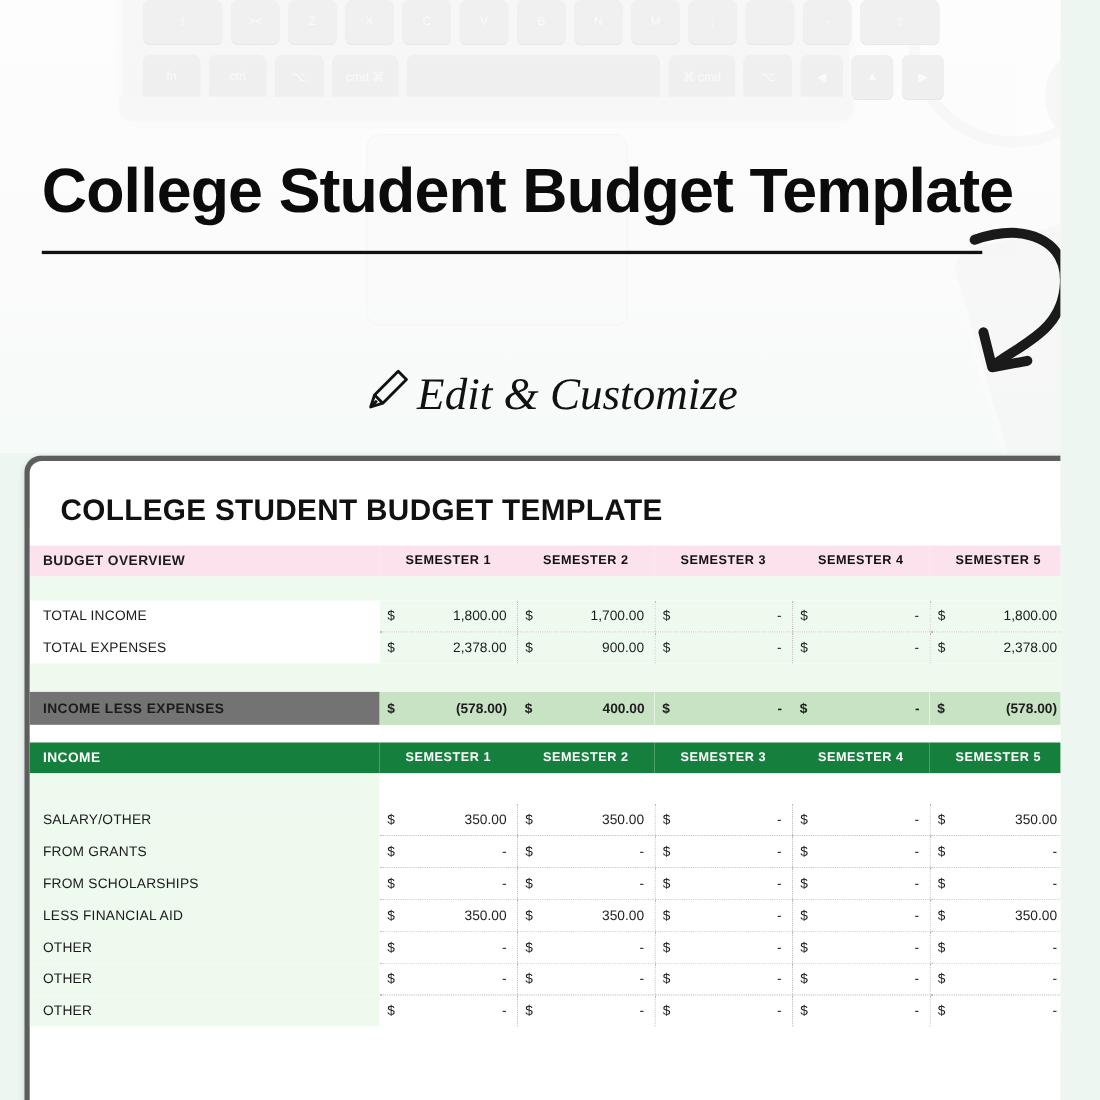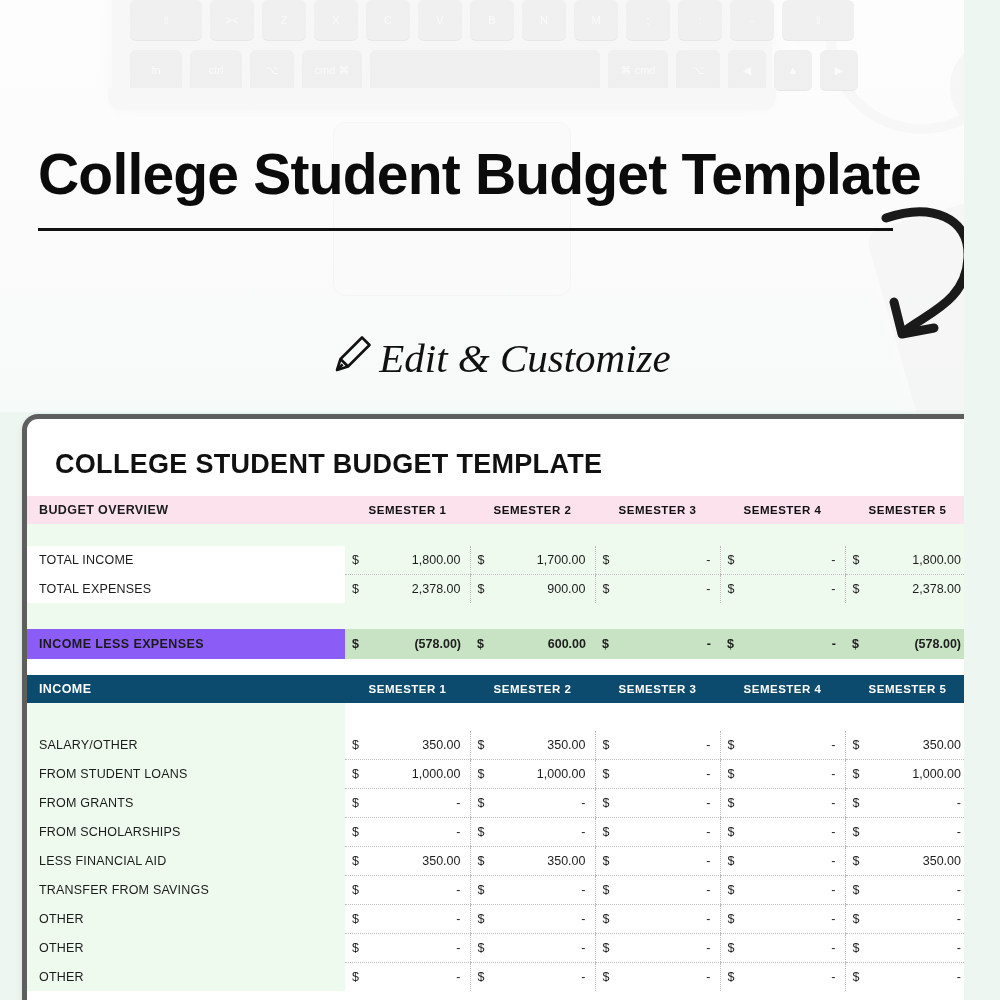--- a/index.html
+++ b/index.html
@@ -94,21 +94,21 @@
     letter-spacing:.3px;color:#111;font-family:"Liberation Sans",sans-serif;
   }
 
   table.grid{border-collapse:collapse;width:946px;table-layout:fixed;
              font-family:"Liberation Sans",sans-serif;}
   col.c-label{width:318px}
   col.c-sem{width:125px}
   col.c-pad{width:3px}
 
   tr.hdr-pink td{background:#fbe2ec;height:26px;}
-  tr.hdr-green td{background:#0c4a6e;height:26px;color:#fff;}
+  tr.hdr-green td{background:#15803d;height:26px;color:#fff;}
   tr.spacer-green td{background:#effaef;height:20px;}
   tr.spacer-mid td{background:#effaef;height:24px;}
   tr.blank-white td{background:#fff;height:14px;}
 
   td.lbl{
     padding-left:12px;font-size:12.5px;color:#1b1b1b;letter-spacing:.2px;
     white-space:nowrap;
   }
   td.lbl.b{font-weight:bold;font-size:12.5px;letter-spacing:.4px}
   td.hd{
@@ -118,21 +118,21 @@
   tr.hdr-green td.hd, tr.hdr-green td.lbl{color:#ffffff;}
 
   td.money{
     position:relative;font-size:12.5px;color:#1d1d1d;height:26px;
     text-align:right;padding-right:9px;
   }
   td.money .cur{position:absolute;left:7px;top:50%;transform:translateY(-50%);}
   td.money.sep{border-left:1px dotted #b9b9b9;}
   td.money.dash-b{border-bottom:1px dotted #bdbdbd;}
   tr.ov td.money{background:#effaef;}
-  tr.ilx td{background:#8b5cf6;font-weight:bold;height:28px;}
+  tr.ilx td{background:#737373;font-weight:bold;height:28px;}
   tr.ilx td.money{background:#c7e3c3;}
   tr.inc td.money{background:#ffffff;}
   tr.inc td.lbl{background:#effaef;}
   tr.inc td.padcell{background:#effaef;}
   td.padcell{background:transparent}
   tr.ilx td.padcell{background:#c7e3c3}
   tr.ov td.padcell{background:#effaef}
   tr.hdr-pink td.padcell{background:#fbe2ec}
   tr.hdr-green td.padcell{background:#add5ab}
 </style>
@@ -281,21 +281,21 @@
           <td colspan="7"></td>
         </tr>
 
         <tr class="ilx">
           <td class="lbl b">INCOME LESS EXPENSES</td>
           <td class="money">
             <span class="cur">$</span>
             <span>(578.00)</span></td>
           <td class="money">
             <span class="cur">$</span>
-            <span>600.00</span></td>
+            <span>400.00</span></td>
           <td class="money">
             <span class="cur">$</span>
             <span>-</span></td>
           <td class="money">
             <span class="cur">$</span>
             <span>-</span></td>
           <td class="money">
             <span class="cur">$</span>
             <span>(578.00)</span></td>
           <td class="padcell"></td>
@@ -329,29 +329,20 @@
             <tr class="inc">
               <td class="lbl">SALARY/OTHER</td>
               <td class="money dash-b"><span class="cur">$</span><span>350.00</span></td>
               <td class="money sep dash-b"><span class="cur">$</span><span>350.00</span></td>
               <td class="money sep dash-b"><span class="cur">$</span><span>-</span></td>
               <td class="money sep dash-b"><span class="cur">$</span><span>-</span></td>
               <td class="money sep dash-b"><span class="cur">$</span><span>350.00</span></td>
               <td class="padcell"></td>
             </tr>
             <tr class="inc">
-              <td class="lbl">FROM STUDENT LOANS</td>
-              <td class="money dash-b"><span class="cur">$</span><span>1,000.00</span></td>
-              <td class="money sep dash-b"><span class="cur">$</span><span>1,000.00</span></td>
-              <td class="money sep dash-b"><span class="cur">$</span><span>-</span></td>
-              <td class="money sep dash-b"><span class="cur">$</span><span>-</span></td>
-              <td class="money sep dash-b"><span class="cur">$</span><span>1,000.00</span></td>
-              <td class="padcell"></td>
-            </tr>
-            <tr class="inc">
               <td class="lbl">FROM GRANTS</td>
               <td class="money dash-b"><span class="cur">$</span><span>-</span></td>
               <td class="money sep dash-b"><span class="cur">$</span><span>-</span></td>
               <td class="money sep dash-b"><span class="cur">$</span><span>-</span></td>
               <td class="money sep dash-b"><span class="cur">$</span><span>-</span></td>
               <td class="money sep dash-b"><span class="cur">$</span><span>-</span></td>
               <td class="padcell"></td>
             </tr>
             <tr class="inc">
               <td class="lbl">FROM SCHOLARSHIPS</td>
@@ -362,29 +353,20 @@
               <td class="money sep dash-b"><span class="cur">$</span><span>-</span></td>
               <td class="padcell"></td>
             </tr>
             <tr class="inc">
               <td class="lbl">LESS FINANCIAL AID</td>
               <td class="money dash-b"><span class="cur">$</span><span>350.00</span></td>
               <td class="money sep dash-b"><span class="cur">$</span><span>350.00</span></td>
               <td class="money sep dash-b"><span class="cur">$</span><span>-</span></td>
               <td class="money sep dash-b"><span class="cur">$</span><span>-</span></td>
               <td class="money sep dash-b"><span class="cur">$</span><span>350.00</span></td>
-              <td class="padcell"></td>
-            </tr>
-            <tr class="inc">
-              <td class="lbl">TRANSFER FROM SAVINGS</td>
-              <td class="money dash-b"><span class="cur">$</span><span>-</span></td>
-              <td class="money sep dash-b"><span class="cur">$</span><span>-</span></td>
-              <td class="money sep dash-b"><span class="cur">$</span><span>-</span></td>
-              <td class="money sep dash-b"><span class="cur">$</span><span>-</span></td>
-              <td class="money sep dash-b"><span class="cur">$</span><span>-</span></td>
               <td class="padcell"></td>
             </tr>
             <tr class="inc">
               <td class="lbl">OTHER</td>
               <td class="money dash-b"><span class="cur">$</span><span>-</span></td>
               <td class="money sep dash-b"><span class="cur">$</span><span>-</span></td>
               <td class="money sep dash-b"><span class="cur">$</span><span>-</span></td>
               <td class="money sep dash-b"><span class="cur">$</span><span>-</span></td>
               <td class="money sep dash-b"><span class="cur">$</span><span>-</span></td>
               <td class="padcell"></td>

